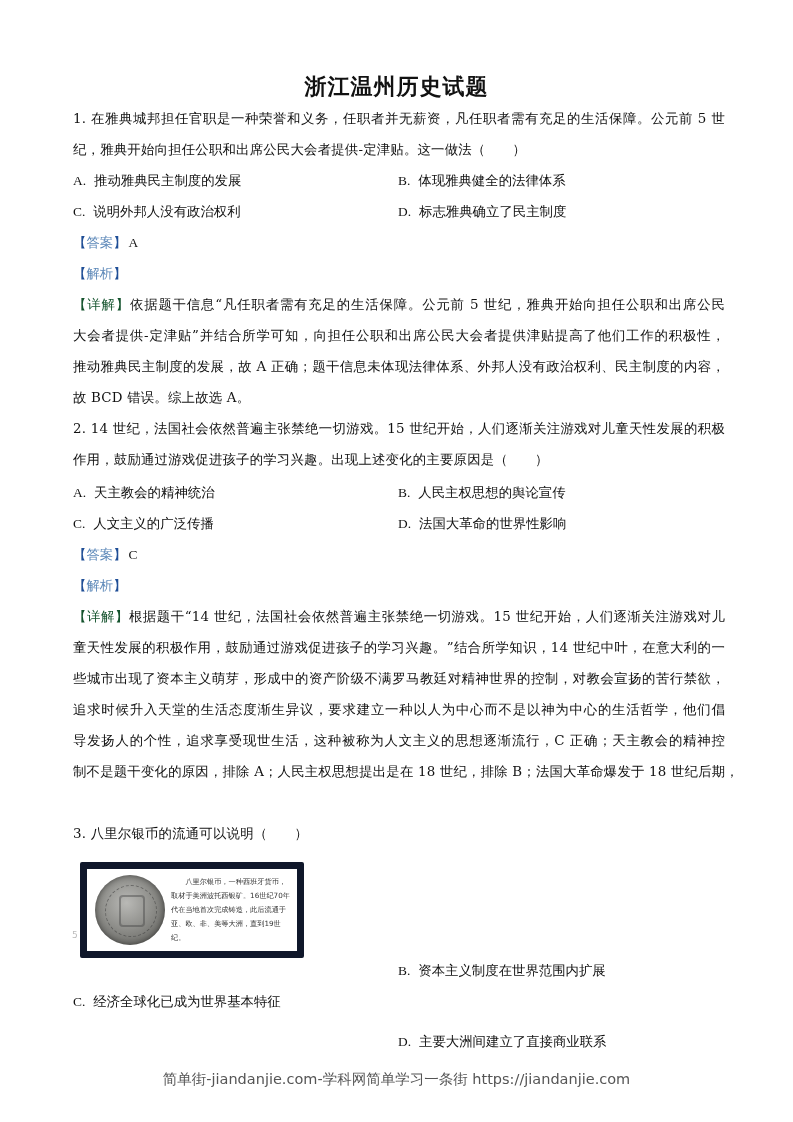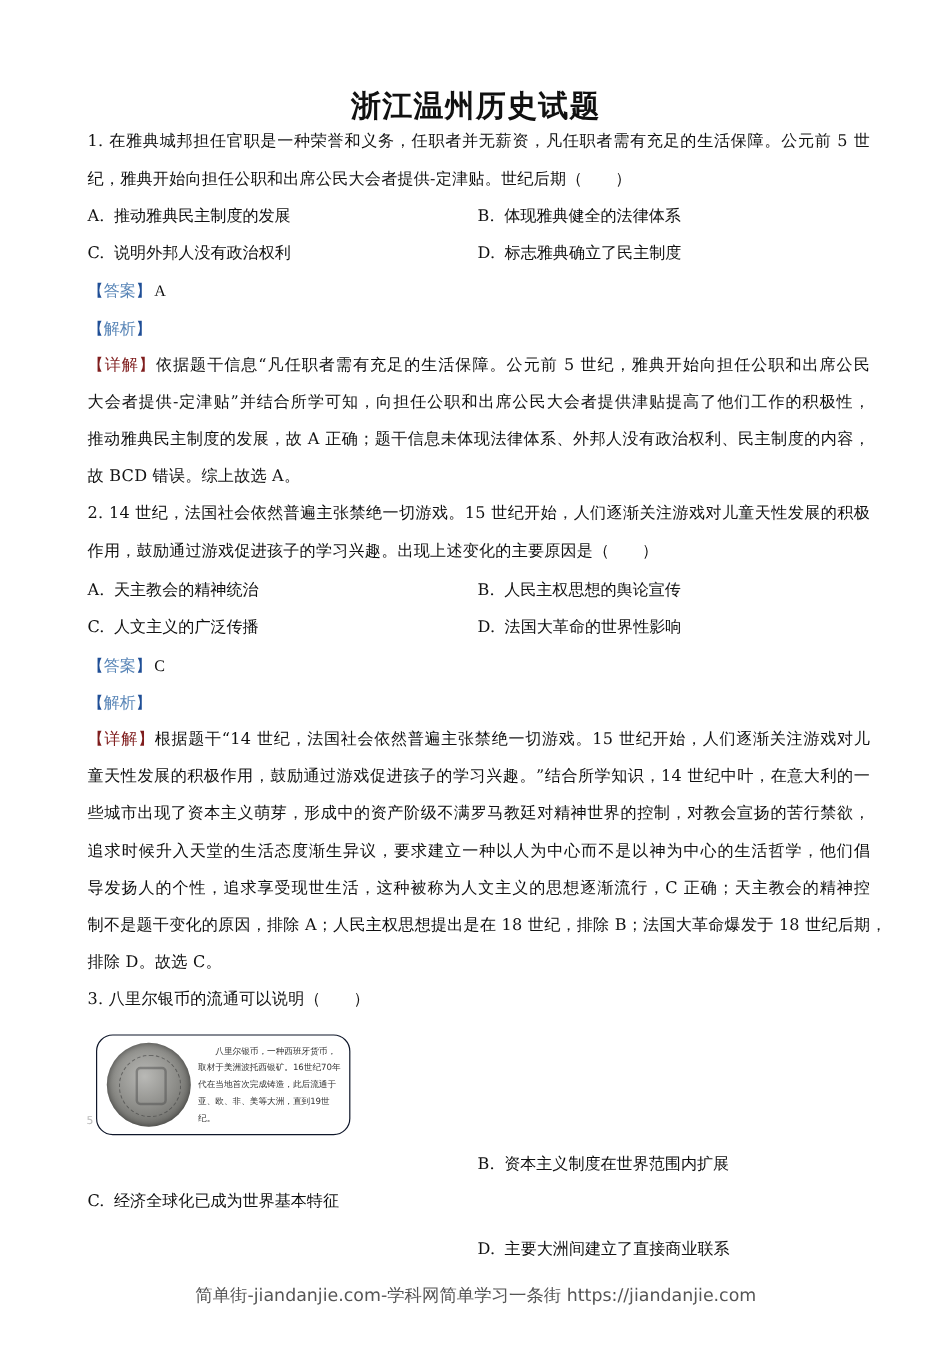--- a/index.html
+++ b/index.html
@@ -1,33 +1,33 @@
 <!DOCTYPE html>
 <html><head>
 <meta charset="utf-8">
 <style>
   html, body { margin: 0; padding: 0; background: #ffffff; }
   body { width: 793px; height: 1122px; position: relative; overflow: hidden;
          font-family: "DejaVu Serif", "Liberation Serif", serif; color: #111; }
   .page { position: absolute; left: 0; top: 0; width: 793px; height: 1122px; }
   .title { position: absolute; top: 72px; left: 0; width: 793px; text-align: center;
-           font-size: 25px; font-weight: bold; letter-spacing: 1px;
+           font-size: 22px; font-weight: bold; letter-spacing: 1px;
            font-family: "DejaVu Sans", "Liberation Sans", sans-serif; }
   .line { position: absolute; left: 73px; width: 652px; font-size: 13.4px;
           line-height: 20px; white-space: nowrap; letter-spacing: 0.2px; }
   .justify { text-align: justify; text-align-last: justify; }
-  .opt { position: absolute; font-size: 13.4px; line-height: 20px; white-space: nowrap; }
+  .opt { position: absolute; font-size: 13.4px; line-height: 20px; white-space: nowrap; font-family: Liberation Serif, serif; }
   .opt .k { margin-right: 8px; }
   .tag { position: absolute; left: 73px; font-size: 13.4px; line-height: 20px; white-space: nowrap; font-family: Liberation Serif, serif; }
   .bracket { color: #1f4e96; }
   .tagtxt { color: #5b87b8; }
   .ans { color: #111; margin-left: 2px; }
-  .xj { color: #7f1d1d; }
+  .xj { color: #14532d; }
   .fig { position: absolute; left: 80px; top: 862px; width: 210px; height: 82px;
-         border: 1px solid #0f172a; border-radius: 14px; background: #fff; }
+         border: 7px solid #0f172a; border-radius: 2px; background: #fff; }
   .coin { position: absolute; left: 8px; top: 6px; width: 70px; height: 70px; border-radius: 50%;
           background: radial-gradient(circle at 45% 40%, #b9b9b6 0%, #8f8f8b 45%, #6f6f6b 75%, #5a5a57 100%);
           box-shadow: inset 0 0 6px rgba(0,0,0,0.5); }
   .coin::before { content: ""; position: absolute; left: 10px; top: 10px; width: 50px; height: 50px;
           border-radius: 50%; border: 1px dashed rgba(60,60,60,0.55); }
   .coin::after { content: ""; position: absolute; left: 24px; top: 20px; width: 22px; height: 28px;
           border: 2px solid rgba(70,70,70,0.45); border-radius: 4px; }
   .figtext { position: absolute; left: 84px; top: 6px; width: 120px; font-size: 7.2px; line-height: 14px;
              color: #333; font-family: "DejaVu Sans", "Liberation Sans", sans-serif; white-space: normal;
              text-indent: 2em; }
@@ -37,21 +37,21 @@
             font-size: 14.5px; color: #555; font-family: "DejaVu Sans", "Liberation Sans", sans-serif; }
 </style>
 </head>
 <body>
 
 <div class="page">
 
   <div class="title">浙江温州历史试题</div>
 
   <div class="line justify" style="top:109px">1. 在雅典城邦担任官职是一种荣誉和义务，任职者并无薪资，凡任职者需有充足的生活保障。公元前 5 世</div>
-  <div class="line" style="top:140px">纪，雅典开始向担任公职和出席公民大会者提供-定津贴。世纪后期（　　）</div>
+  <div class="line" style="top:140px">纪，雅典开始向担任公职和出席公民大会者提供-定津贴。这一做法（　　）</div>
 
   <div class="opt" style="left:73px;top:171px"><span class="k">A.</span><span>推动雅典民主制度的发展</span></div>
   <div class="opt" style="left:398px;top:171px"><span class="k">B.</span><span>体现雅典健全的法律体系</span></div>
   <div class="opt" style="left:73px;top:202px"><span class="k">C.</span><span>说明外邦人没有政治权利</span></div>
   <div class="opt" style="left:398px;top:202px"><span class="k">D.</span><span>标志雅典确立了民主制度</span></div>
 
   <div class="tag" style="top:233px"><span class="bracket">【</span><span class="tagtxt">答案</span><span class="bracket">】</span><span class="ans">A</span></div>
   <div class="tag" style="top:264px"><span class="bracket">【</span><span class="tagtxt">解析</span><span class="bracket">】</span></div>
 
   <div class="line justify" style="top:295px"><span class="xj">【详解】</span><span>依据题干信息“凡任职者需有充足的生活保障。公元前 5 世纪，雅典开始向担任公职和出席公民</span></div>
@@ -69,21 +69,20 @@
 
   <div class="tag" style="top:545px"><span class="bracket">【</span><span class="tagtxt">答案</span><span class="bracket">】</span><span class="ans">C</span></div>
   <div class="tag" style="top:576px"><span class="bracket">【</span><span class="tagtxt">解析</span><span class="bracket">】</span></div>
 
   <div class="line justify" style="top:607px"><span class="xj">【详解】</span><span>根据题干“14 世纪，法国社会依然普遍主张禁绝一切游戏。15 世纪开始，人们逐渐关注游戏对儿</span></div>
   <div class="line justify" style="top:638px">童天性发展的积极作用，鼓励通过游戏促进孩子的学习兴趣。”结合所学知识，14 世纪中叶，在意大利的一</div>
   <div class="line justify" style="top:700px">追求时候升入天堂的生活态度渐生异议，要求建立一种以人为中心而不是以神为中心的生活哲学，他们倡</div>
   <div class="line justify" style="top:669px">些城市出现了资本主义萌芽，形成中的资产阶级不满罗马教廷对精神世界的控制，对教会宣扬的苦行禁欲，</div>
   <div class="line justify" style="top:731px">导发扬人的个性，追求享受现世生活，这种被称为人文主义的思想逐渐流行，C 正确；天主教会的精神控</div>
   <div class="line justify" style="top:762px">制不是题干变化的原因，排除 A；人民主权思想提出是在 18 世纪，排除 B；法国大革命爆发于 18 世纪后期，</div>
-  <div class="line" style="top:793px">排除 D。故选 C。</div>
 
   <div class="line" style="top:824px">3. 八里尔银币的流通可以说明（　　）</div>
 
   <div class="fig">
     <div class="coin"></div>
     <div class="figtext">八里尔银币，一种西班牙货币，取材于美洲波托西银矿。16世纪70年代在当地首次完成铸造，此后流通于亚、欧、非、美等大洲，直到19世纪。</div>
   </div>
   <div class="figmark">5</div>
 
   <div class="opt" style="left:73px;top:992px"><span class="k">C.</span><span>经济全球化已成为世界基本特征</span></div>

